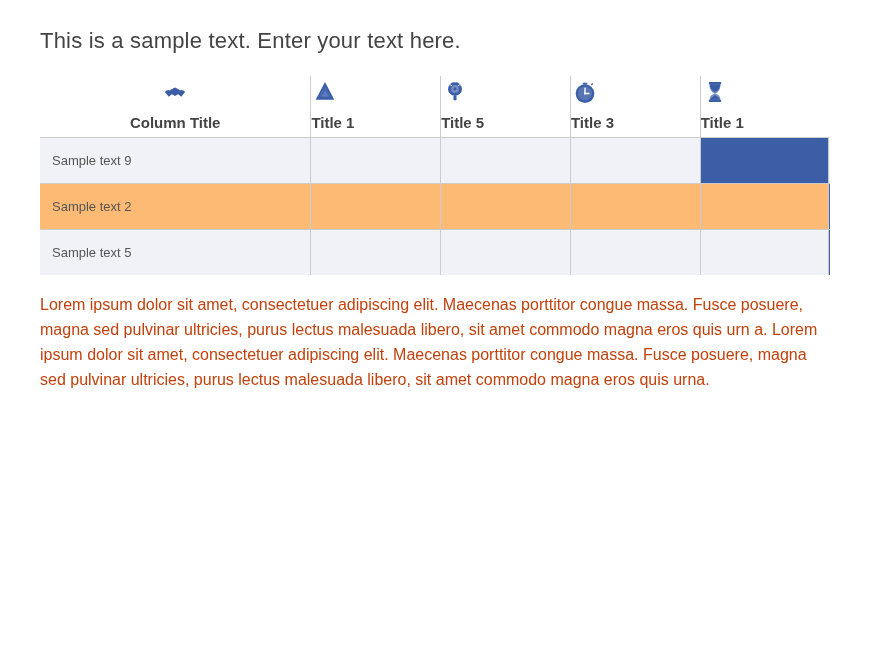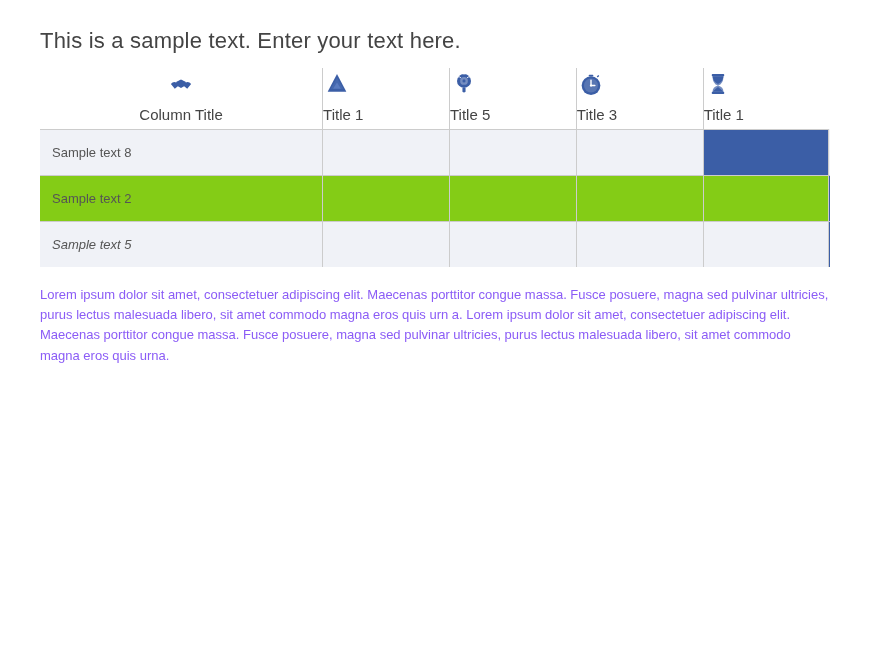--- a/index.html
+++ b/index.html
@@ -14,21 +14,21 @@
       width: 870px;
       height: 653px;
       padding: 28px 40px 20px 40px;
       display: flex;
       flex-direction: column;
     }
     .main-title {
       font-size: 22px;
       color: #444;
       font-weight: 400;
-      margin-bottom: 14px;
+      margin-bottom: 22px;
       letter-spacing: 0.2px;
     }
     .table-section {
       width: 100%;
       flex-shrink: 0;
     }
     table {
       width: 100%;
       border-collapse: collapse;
     }
@@ -42,41 +42,40 @@
     .header-row td:first-child {
       text-align: center;
       border-right: 1px solid #ccc;
     }
     .header-row td:last-child {
       border-right: none;
     }
     .col-title {
       font-size: 15px;
       color: #444;
-      font-weight: 400;
+      font-weight: 700;
       padding-top: 4px;
     }
     .data-row td {
       border-right: 1px solid #ccc;
       border-bottom: 1px solid #ccc;
       height: 46px;
       position: relative;
     }
     .data-row td:last-child {
       border-right: none;
     }
     .data-row:last-child td {
       border-bottom: none;
-      font-style: italic;
     }
     .data-row.odd {
       background: #f0f2f7;
     }
     .data-row.even {
-      background: #84cc16;
+      background: #fdba74;
     }
     .row-label {
       font-size: 13px;
       color: #555;
       padding-left: 12px;
       white-space: nowrap;
     }
     .blue-block {
       position: absolute;
       top: 0; left: 0; right: 0; bottom: 0;
@@ -85,22 +84,22 @@
     .highlights-section {
       margin-top: 18px;
     }
     .highlights-title {
       font-size: 14px;
       font-weight: 700;
       color: #222;
       margin-bottom: 6px;
     }
     .highlights-text {
-      font-size: 13px;
-      color: #8b5cf6;
+      font-size: 16px;
+      color: #c2410c;
       line-height: 1.55;
     }
 
     .svg-icon {
       display: inline-block;
       width: 28px;
       height: 28px;
       vertical-align: middle;
     }
     .icon-wrap {
@@ -178,21 +177,21 @@
                 <path d="M11 8 Q11 14 18 18 Q25 14 25 8 Z" fill="#3b5ea6"></path>
                 <path d="M18 22 Q22 25 25 28 L11 28 Q14 25 18 22 Z" fill="#3b5ea6"></path>
               </svg>
             </span>
             <div class="col-title">Title 1</div>
           </td>
         </tr>
       </thead>
       <tbody id="table-body">
       <tr class="data-row odd">
-            <td><span class="row-label">Sample text 8</span></td>
+            <td><span class="row-label">Sample text 9</span></td>
             <td></td>
             <td></td>
             <td></td>
             <td>
               <div class="blue-block"></div>
             </td>
             <td></td>
           </tr>
           <tr class="data-row even">
             <td><span class="row-label">Sample text 2</span></td>

